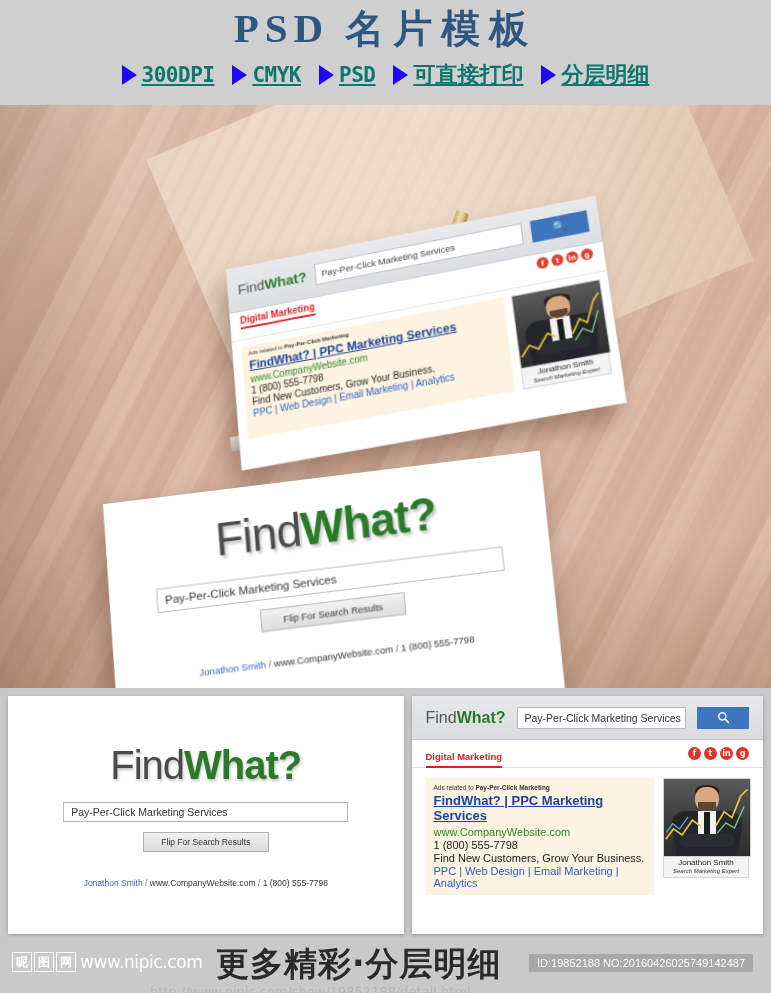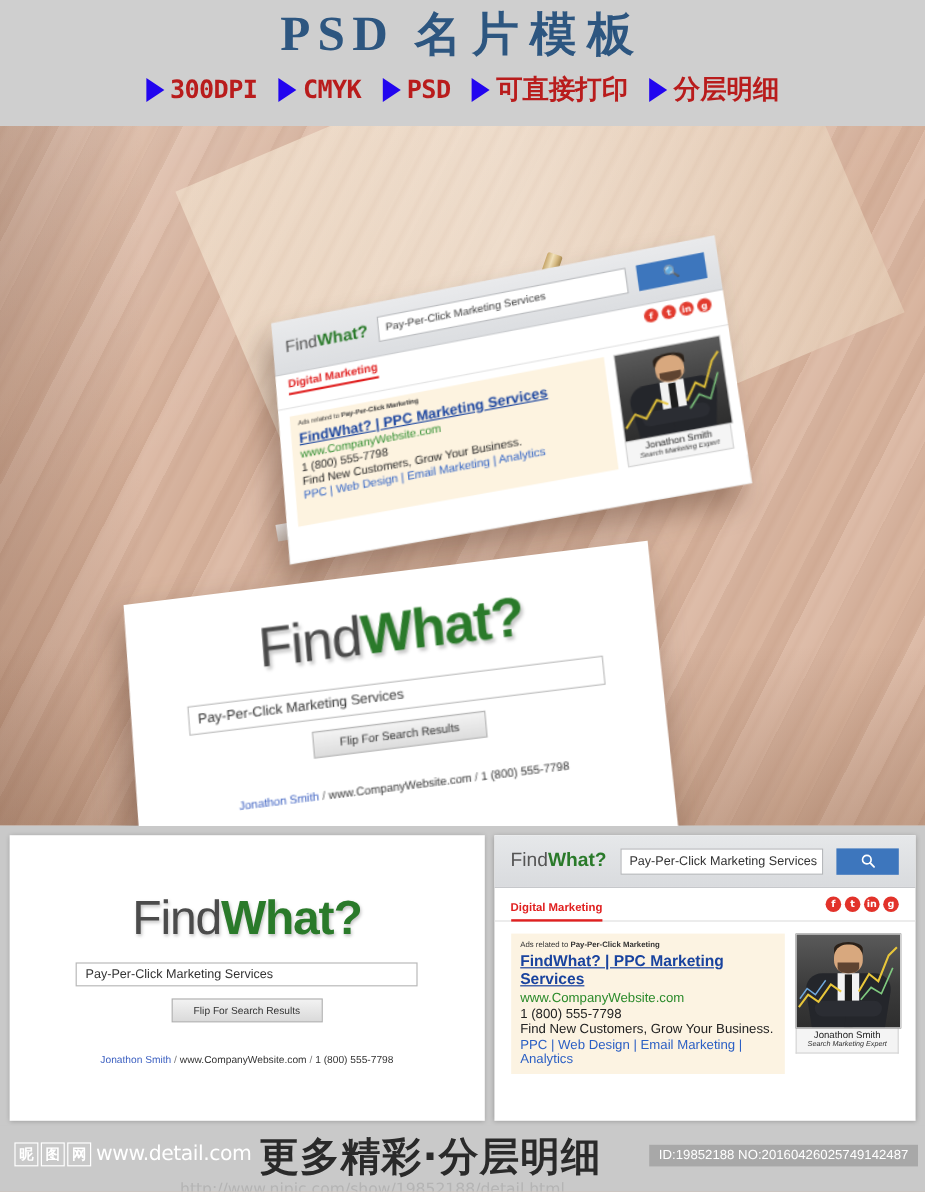--- a/index.html
+++ b/index.html
@@ -46,22 +46,23 @@
     width:0;height:0;
     border-top:10px solid transparent;
     border-bottom:10px solid transparent;
     border-left:15px solid #2205ef;
     flex:0 0 auto;
   }
   .feature-label{
     font-family:"DejaVu Sans Mono","Liberation Mono",monospace;
     font-weight:700;
     font-size:21px;
-    color:#b91c1c;
+    color:#0f766e;
     letter-spacing:-0.5px;
+    text-decoration:underline;
   }
   .feature-label.cjk{
     font-family:"DejaVu Sans",sans-serif;
     font-size:22px;
     letter-spacing:0px;
   }
 
   
   .hero{
     position:relative;
@@ -356,21 +357,21 @@
     font-family:"DejaVu Sans",sans-serif;font-size:17px;color:#fff;
     font-weight:400;letter-spacing:-.4px;
   }
   .foot-cjk{
     position:absolute;left:216px;top:4px;
     font-family:"DejaVu Sans",sans-serif;
     font-size:33px;font-weight:700;color:#2a2a2a;letter-spacing:1px;
     white-space:nowrap;
   }
   .foot-id{
-    position:absolute;right:6px;top:16px;
+    position:absolute;right:18px;top:16px;
     background:#a8a8a8;color:#fff;font-size:11px;
     padding:3px 8px;white-space:nowrap;
   }
   .foot-sub{
     position:absolute;left:150px;bottom:-6px;
     font-size:13px;color:#b4b4b4;white-space:nowrap;
     font-family:"DejaVu Sans",sans-serif;
   }
 </style>
 </head>
@@ -582,18 +583,18 @@
   </div>
 </div>
 
 <div class="footer">
   <div class="nipic">
     <div class="nipic-badge">
       <span class="nb">昵</span>
       <span class="nb">图</span>
       <span class="nb">网</span>
     </div>
-    <span class="nipic-url">www.detail.com</span>
+    <span class="nipic-url">www.nipic.com</span>
   </div>
   <div class="foot-cjk">更多精彩·分层明细</div>
   <div class="foot-sub">http://www.nipic.com/show/19852188/detail.html</div>
   <div class="foot-id">ID:19852188 NO:20160426025749142487</div>
 </div>
 
 </body></html>

